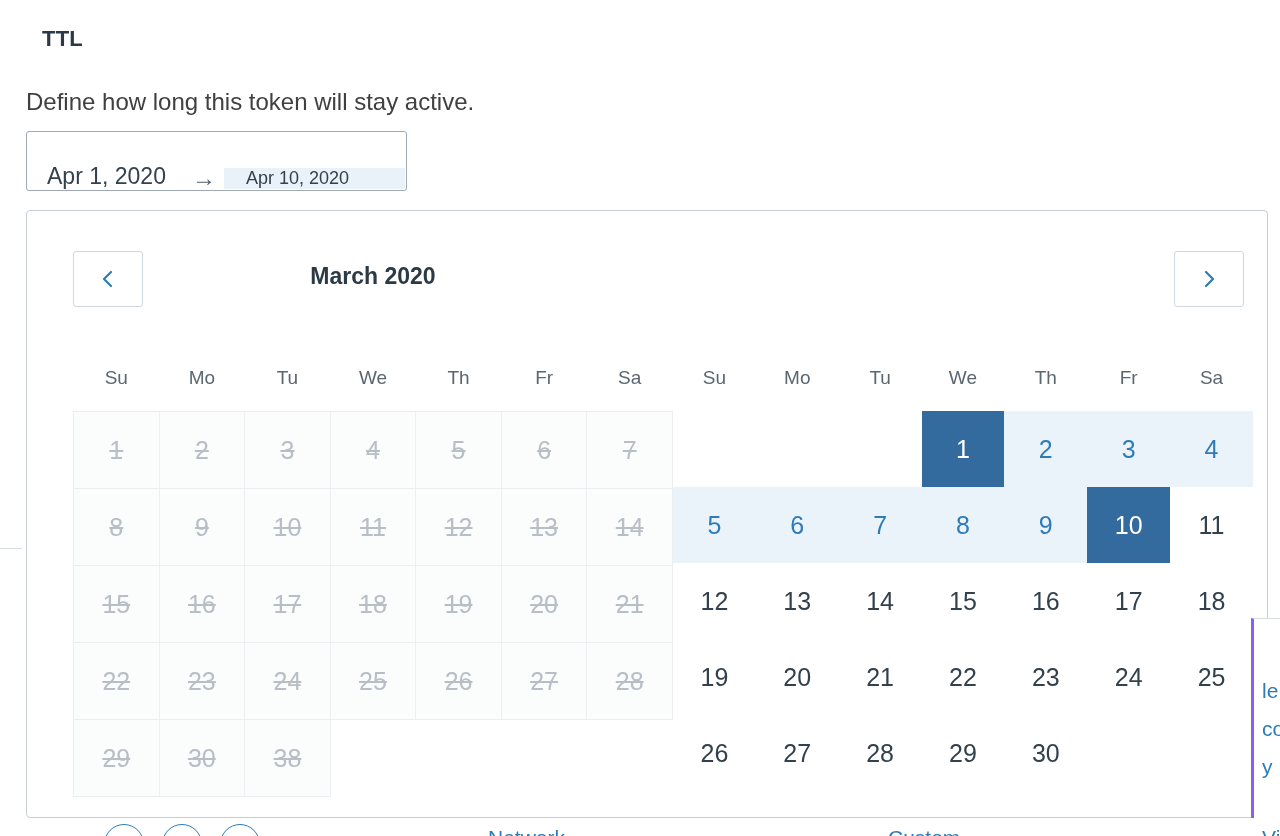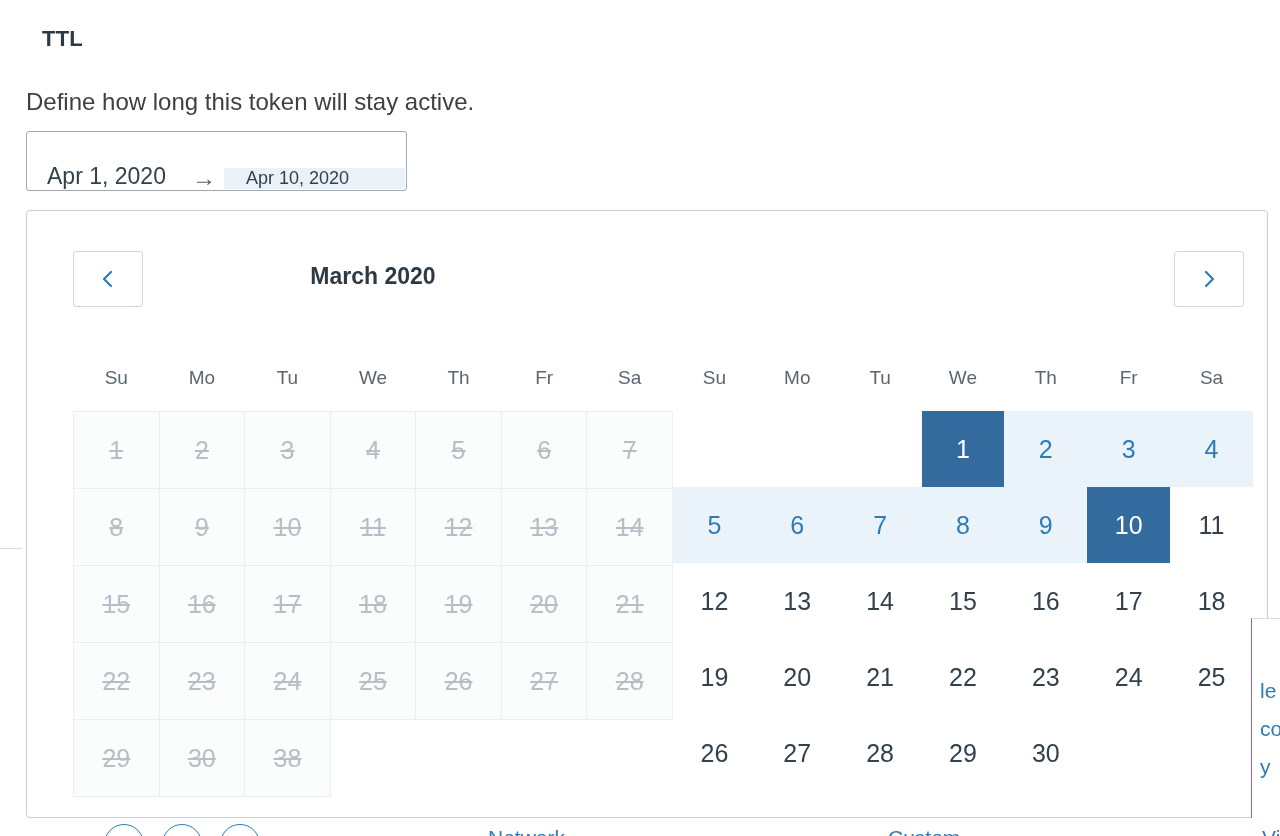--- a/index.html
+++ b/index.html
@@ -181,21 +181,21 @@
     width: 22px;
     height: 1px;
     background: #d8dde2;
   }
   .bleed-card {
     position: absolute;
     left: 1251px;
     top: 618px;
     width: 29px;
     height: 200px;
-    border-left: 1px solid #8b5cf6;
+    border-left: 3px solid #8b5cf6;
     border-top: 1px solid #d8dde2;
     background: #ffffff;
     box-sizing: border-box;
     overflow: hidden;
   }
   .bleed-card .bc-line {
     position: absolute;
     left: 8px;
     font-size: 21px;
     color: #2d7cb8;

